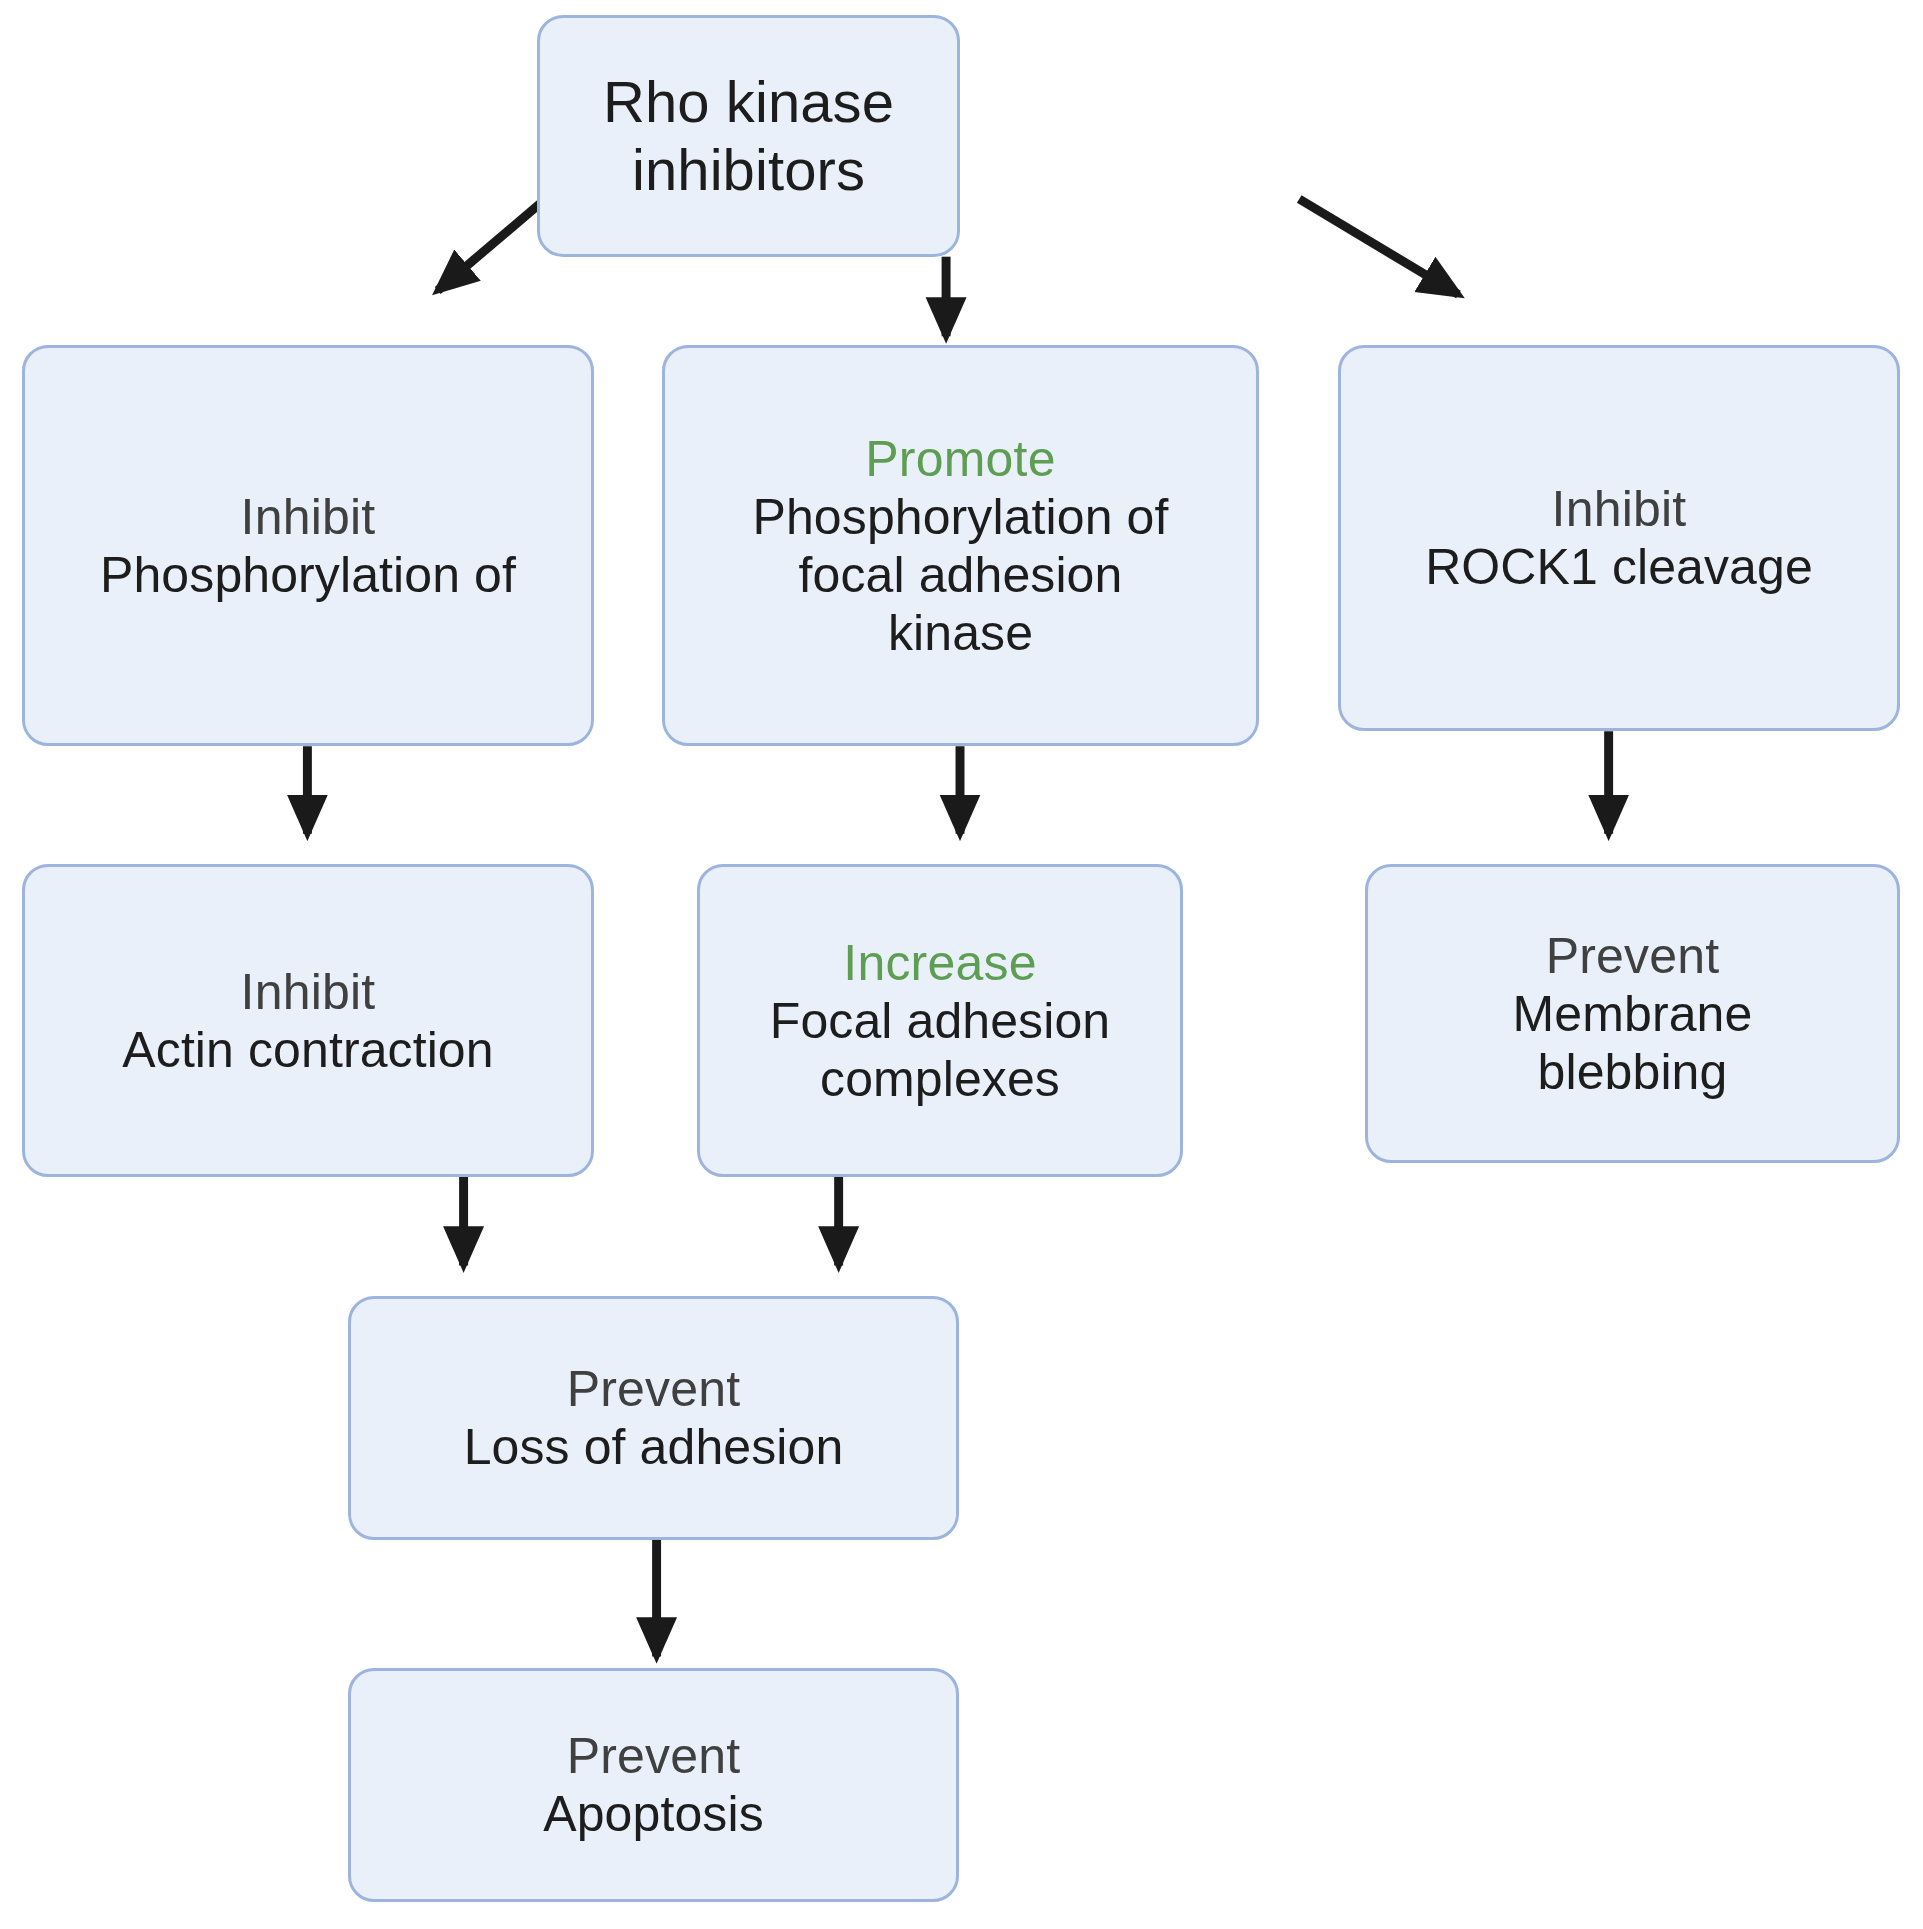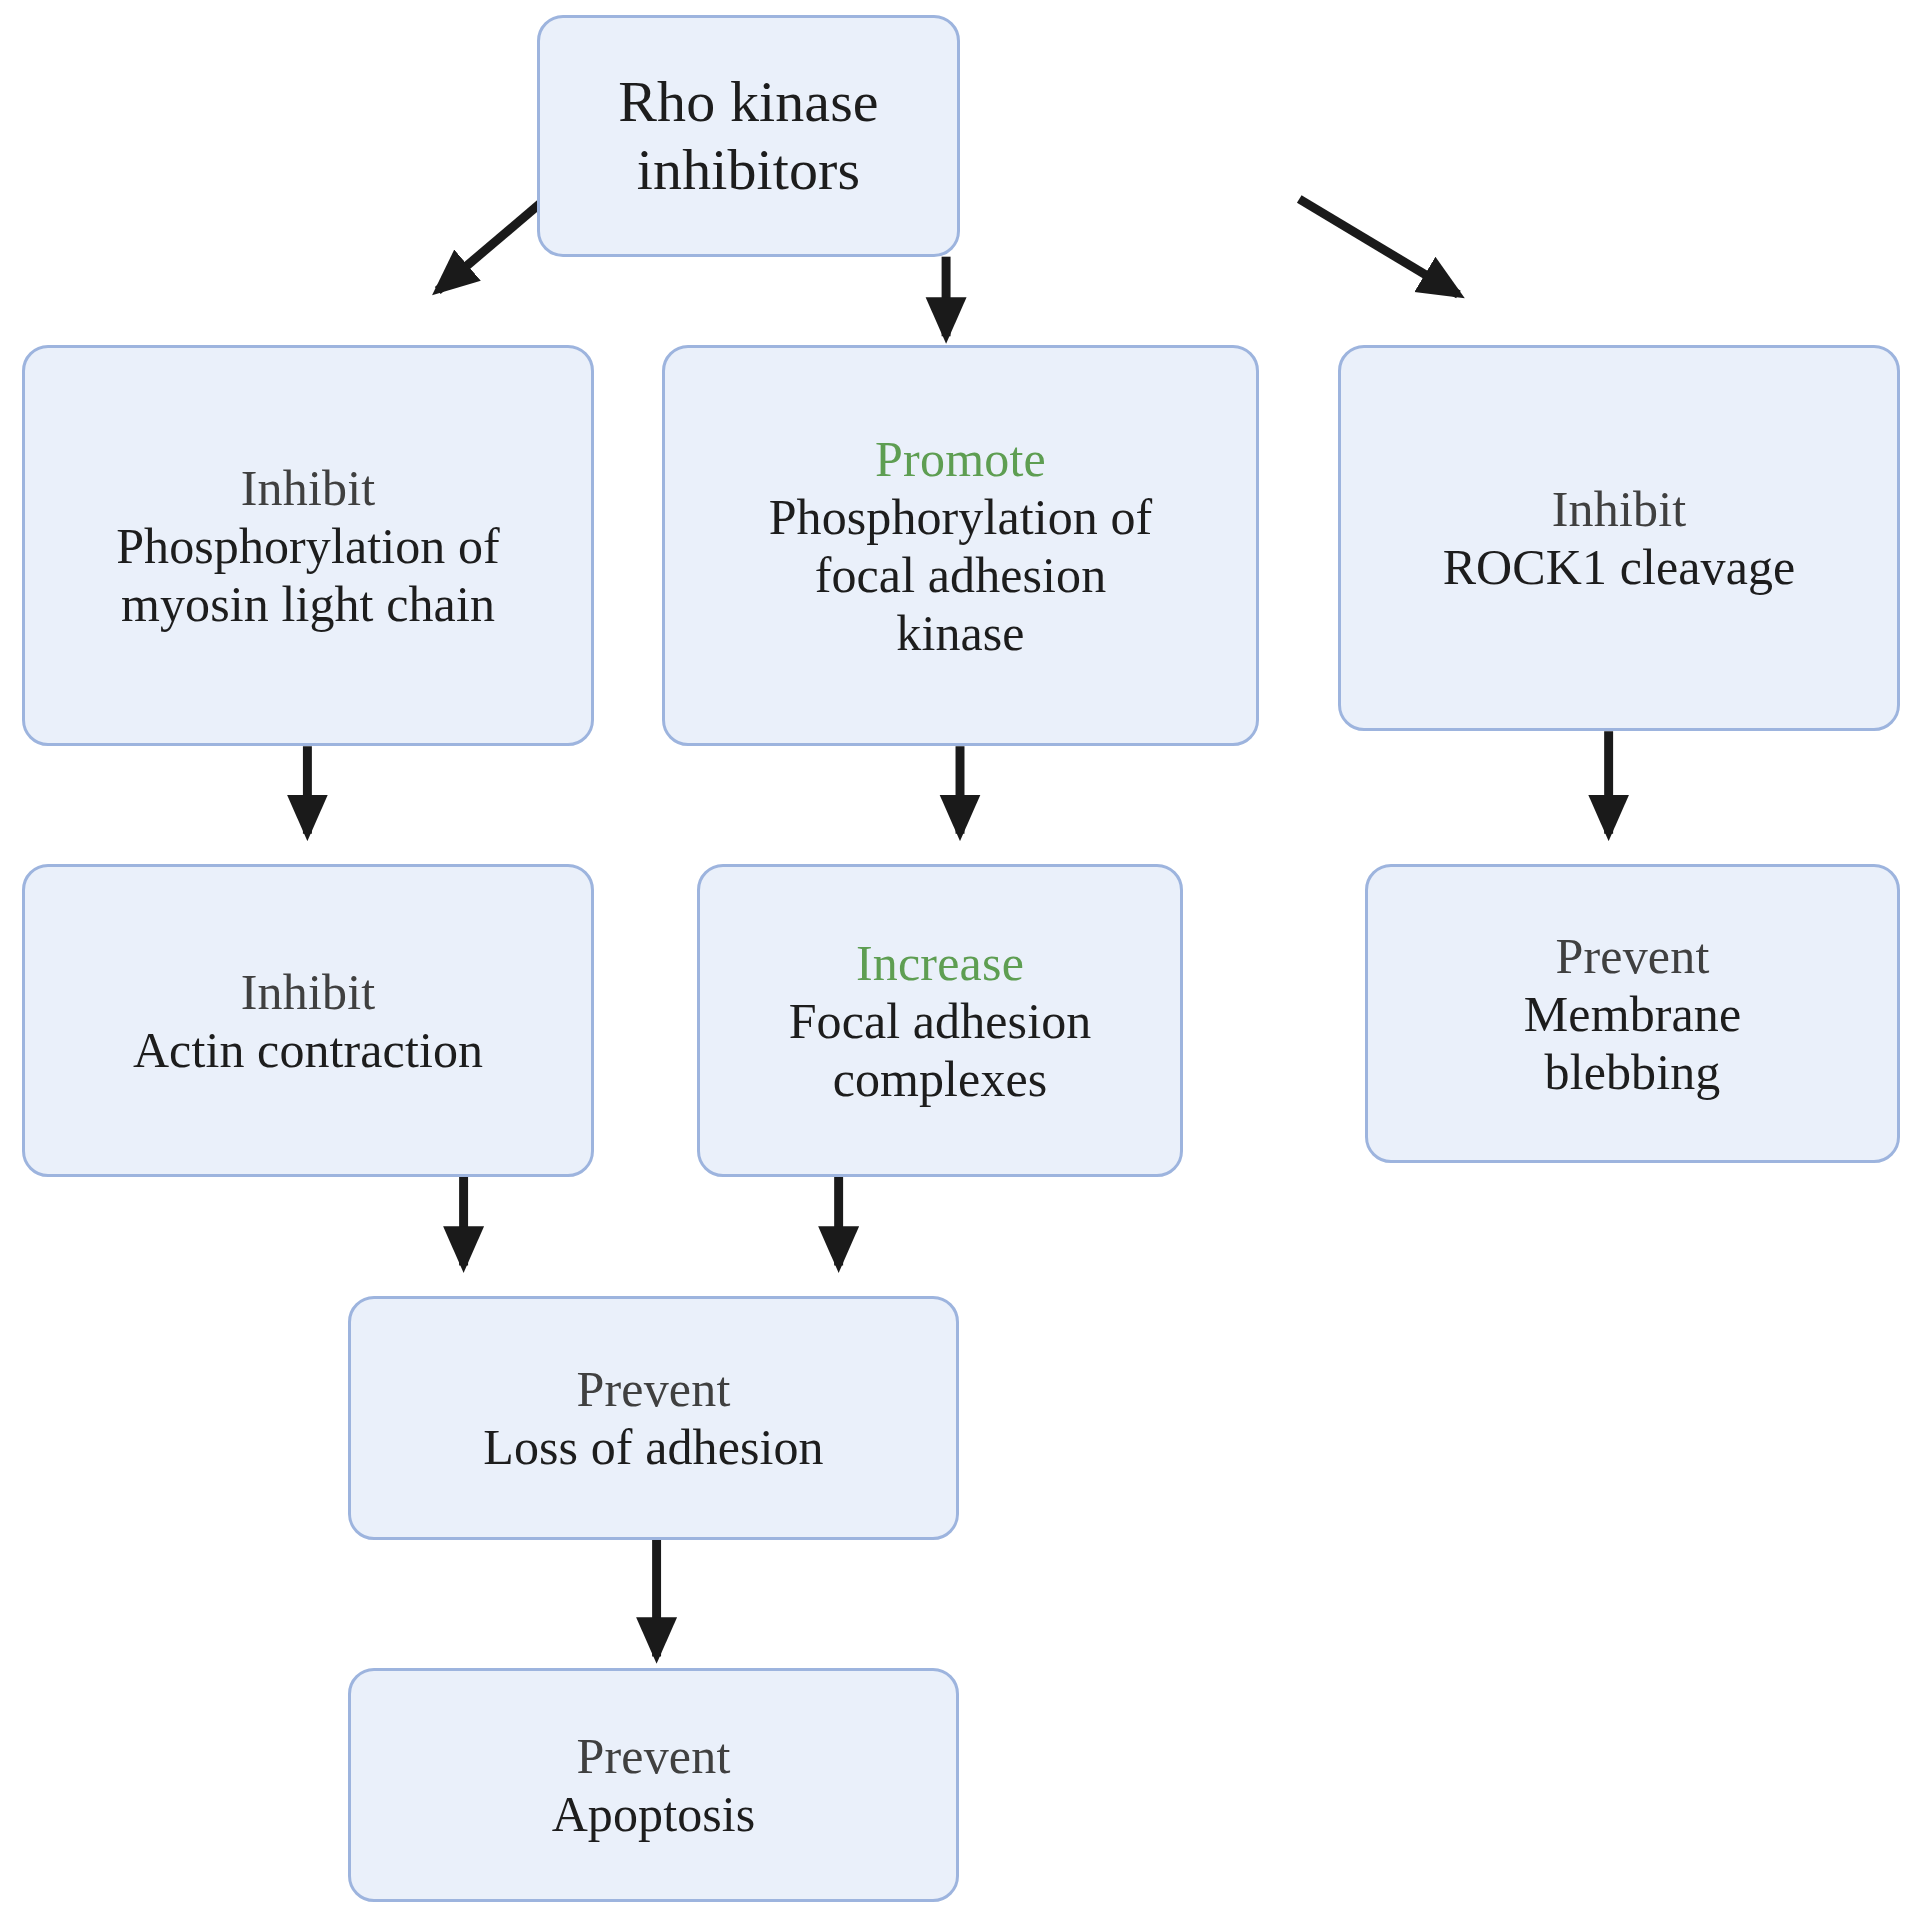--- a/index.html
+++ b/index.html
@@ -10,21 +10,20 @@
   body {
     font-family: "Liberation Sans", sans-serif;
     -webkit-font-smoothing: antialiased;
   }
   #canvas {
     position: relative;
     width: 1923px;
     height: 1929px;
     background: #ffffff;
     overflow: hidden;
-    font-family: Liberation Serif, serif;
   }
   .node {
     position: absolute;
     box-sizing: border-box;
     background: #eaf0fa;
     border: 3px solid #9db4de;
     border-radius: 26px;
     display: flex;
     flex-direction: column;
     align-items: center;
@@ -93,21 +92,20 @@
   </svg>
 
   <div class="node" id="node-root" style="left:537px; top:15px; width:423px; height:242px;">
     <span class="body">Rho kinase</span>
     <span class="body">inhibitors</span>
   </div>
 
   <div class="node" id="node-mlc" style="left:22px; top:345px; width:572px; height:401px;">
     <span class="verb inhibit">Inhibit</span>
     <span class="body">Phosphorylation of</span>
-    <span class="body">myosin light chain</span>
   </div>
 
   <div class="node" id="node-fak" style="left:662px; top:345px; width:597px; height:401px;">
     <span class="verb promote">Promote</span>
     <span class="body">Phosphorylation of</span>
     <span class="body">focal adhesion</span>
     <span class="body">kinase</span>
   </div>
 
   <div class="node" id="node-rock1" style="left:1338px; top:345px; width:562px; height:386px;">

